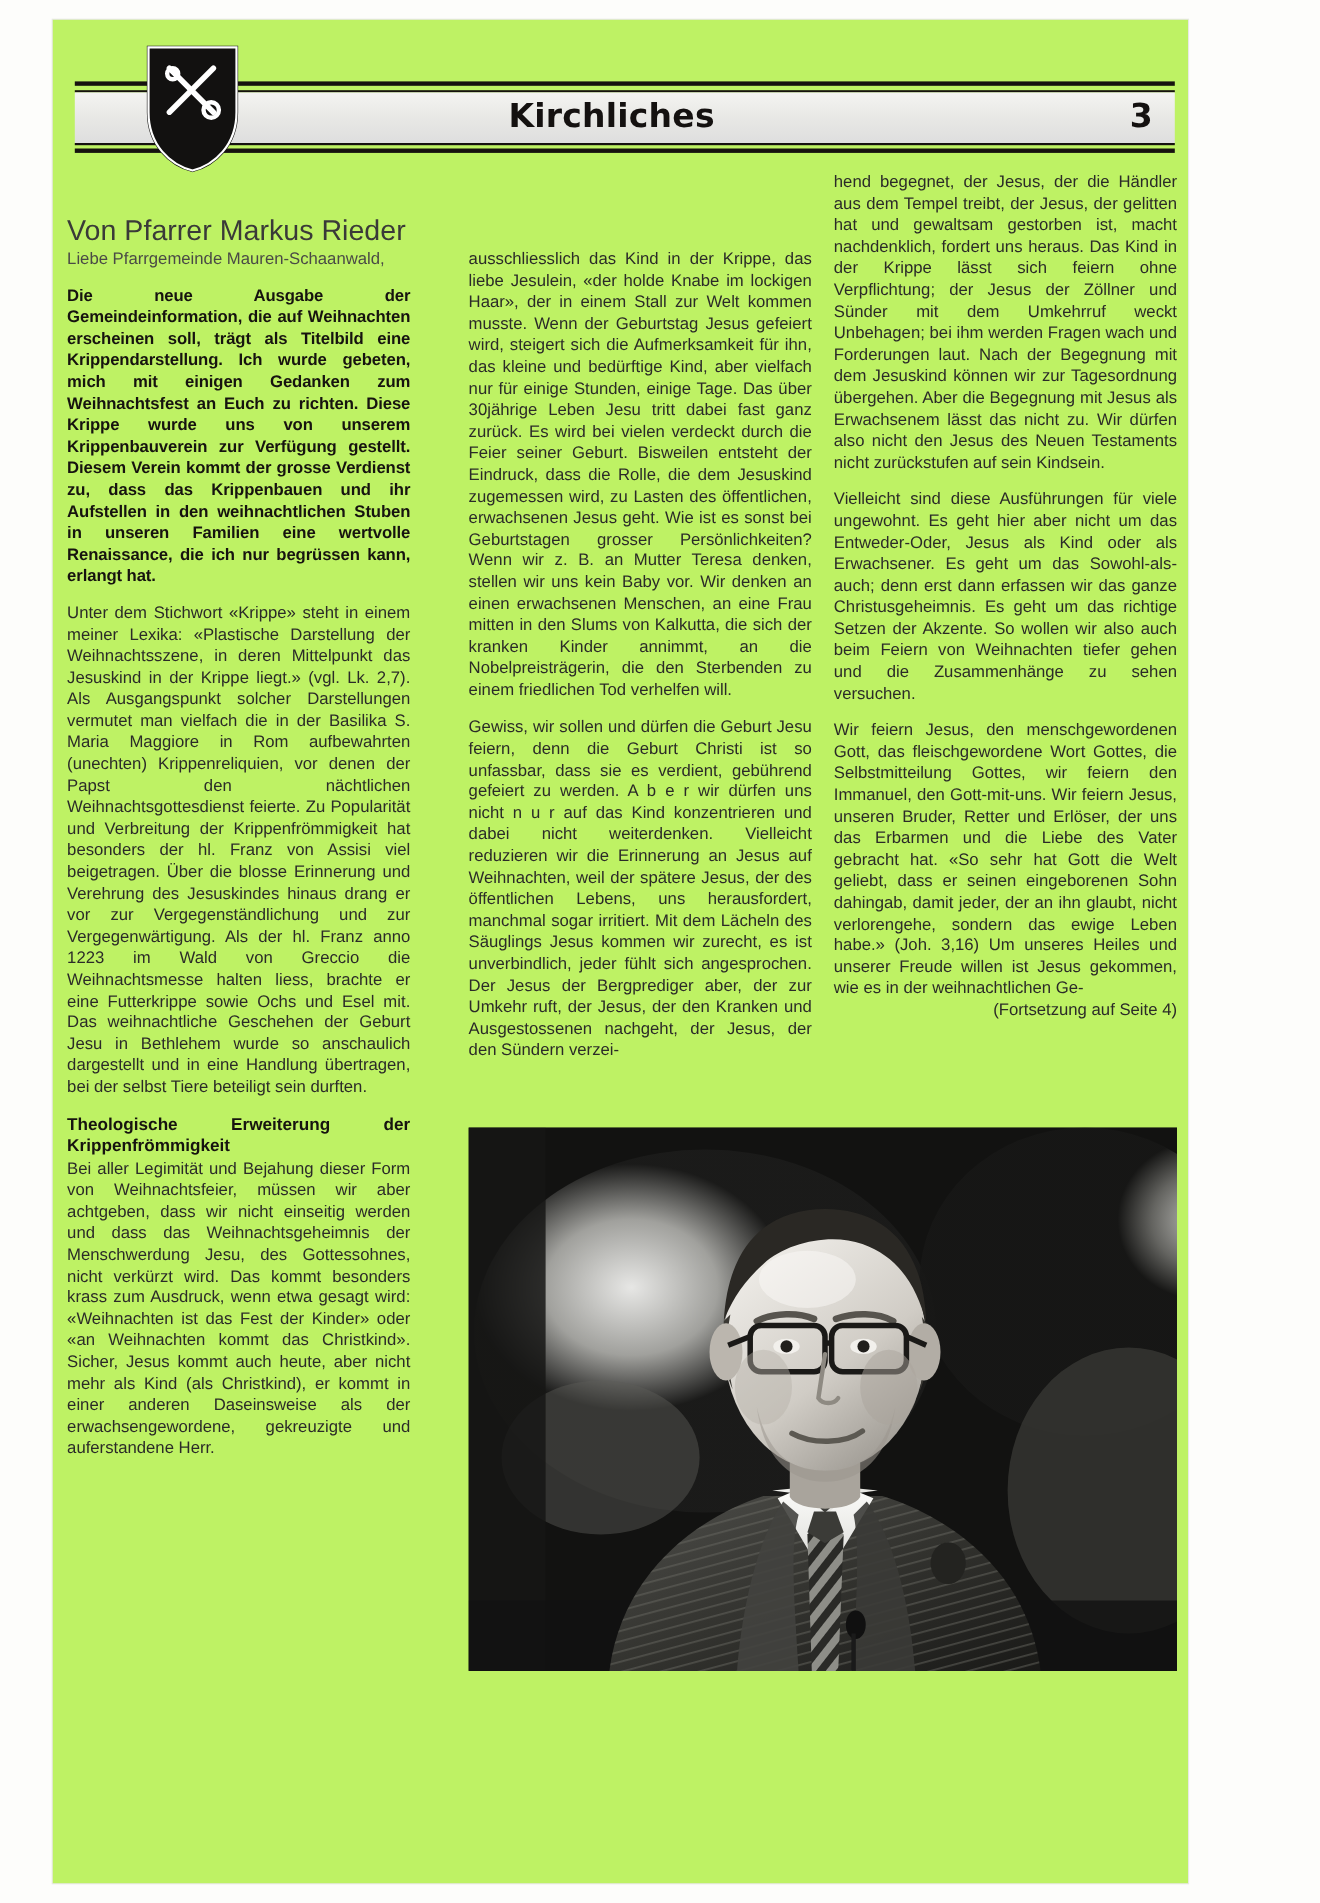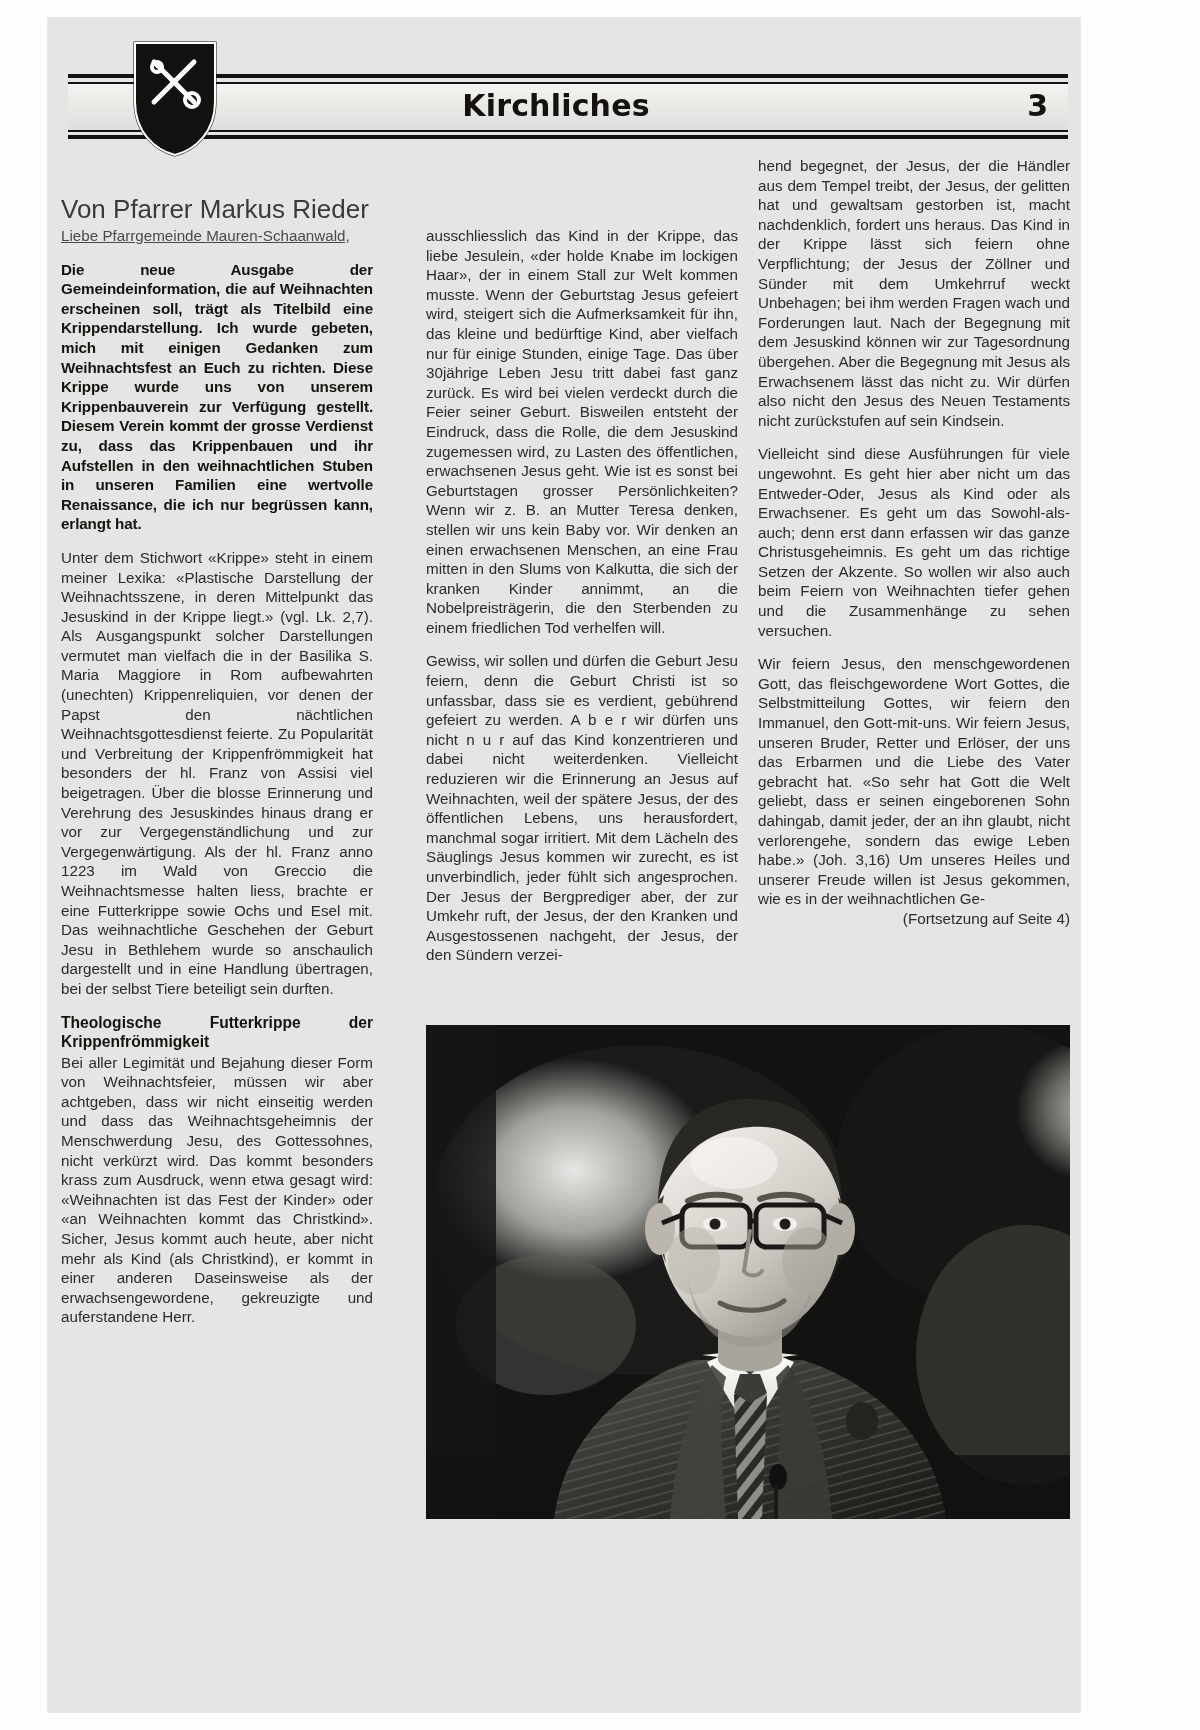--- a/index.html
+++ b/index.html
@@ -17,21 +17,21 @@
     height: 1730px;
     background: #fdfdfb;
     overflow: hidden;
   }
   .sheet {
     position: absolute;
     left: 48px;
     top: 18px;
     width: 1032px;
     height: 1694px;
-    background: #e5e5e5;
+    background: #bef264;
     box-shadow: 0 0 0 1px #e8e8e4;
   }
 
   
   .masthead {
     position: absolute;
     left: 8px;
     top: 34px;
     width: 1014px;
     height: 86px;
@@ -115,21 +115,21 @@
     font-family: "Liberation Sans", sans-serif;
     font-size: 15.2px;
     line-height: 19.6px;
     color: #2b2b28;
     text-align: justify;
     text-justify: inter-word;
     hyphens: manual;
   }
   .col p { margin: 0 0 14px 0; }
   .col p:last-child { margin-bottom: 0; }
-  .col .lead { color: #4a4a46; text-decoration: underline; }
+  .col .lead { color: #4a4a46; }
   .col .bold { font-weight: bold; color: #16130f; letter-spacing: -0.1px; }
   .col h3 {
     margin: 0 0 1px 0;
     font-size: 15.6px;
     line-height: 19.5px;
     font-weight: bold;
     color: #16130f;
   }
   .col .tight { margin-bottom: 0; }
   .col .rightal { text-align: right; }
@@ -177,21 +177,21 @@
         <circle cx="60" cy="60" r="7" fill="none" stroke="#ffffff" stroke-width="4"></circle>
       </svg>
     </div>
 
     <div class="byline">Von Pfarrer Markus Rieder</div>
 
     <div class="col" id="col1">
       <p class="lead">Liebe Pfarrgemeinde Mauren-Schaanwald,</p>
       <p class="bold">Die neue Ausgabe der Gemeindeinformation, die auf Weihnachten erscheinen soll, trägt als Titelbild eine Krippendarstellung. Ich wurde gebeten, mich mit einigen Gedanken zum Weihnachtsfest an Euch zu richten. Diese Krippe wurde uns von unserem Krippenbauverein zur Verfügung gestellt. Diesem Verein kommt der grosse Verdienst zu, dass das Krippenbauen und ihr Aufstellen in den weihnachtlichen Stuben in unseren Familien eine wertvolle Renaissance, die ich nur begrüssen kann, erlangt hat.</p>
       <p>Unter dem Stichwort «Krippe» steht in einem meiner Lexika: «Plastische Darstellung der Weihnachtsszene, in deren Mittelpunkt das Jesuskind in der Krippe liegt.» (vgl. Lk. 2,7). Als Ausgangspunkt solcher Darstellungen vermutet man vielfach die in der Basilika S. Maria Maggiore in Rom aufbewahrten (unechten) Krippenreliquien, vor denen der Papst den nächtlichen Weihnachtsgottesdienst feierte. Zu Popularität und Verbreitung der Krippenfrömmigkeit hat besonders der hl. Franz von Assisi viel beigetragen. Über die blosse Erinnerung und Verehrung des Jesuskindes hinaus drang er vor zur Vergegenständlichung und zur Vergegenwärtigung. Als der hl. Franz anno 1223 im Wald von Greccio die Weihnachtsmesse halten liess, brachte er eine Futterkrippe sowie Ochs und Esel mit. Das weihnachtliche Geschehen der Geburt Jesu in Bethlehem wurde so anschaulich dargestellt und in eine Handlung übertragen, bei der selbst Tiere beteiligt sein durften.</p>
-      <h3>Theologische Futterkrippe der Krippenfrömmigkeit</h3>
+      <h3>Theologische Erweiterung der Krippenfrömmigkeit</h3>
       <p>Bei aller Legimität und Bejahung dieser Form von Weihnachtsfeier, müssen wir aber achtgeben, dass wir nicht einseitig werden und dass das Weihnachtsgeheimnis der Menschwerdung Jesu, des Gottessohnes, nicht verkürzt wird. Das kommt besonders krass zum Ausdruck, wenn etwa gesagt wird: «Weihnachten ist das Fest der Kinder» oder «an Weihnachten kommt das Christkind». Sicher, Jesus kommt auch heute, aber nicht mehr als Kind (als Christkind), er kommt in einer anderen Daseinsweise als der erwachsengewordene, gekreuzigte und auferstandene Herr.</p>
     </div>
 
     <div class="col" id="col2">
       <p>ausschliesslich das Kind in der Krippe, das liebe Jesulein, «der holde Knabe im lockigen Haar», der in einem Stall zur Welt kommen musste. Wenn der Geburtstag Jesus gefeiert wird, steigert sich die Aufmerksamkeit für ihn, das kleine und bedürftige Kind, aber vielfach nur für einige Stunden, einige Tage. Das über 30jährige Leben Jesu tritt dabei fast ganz zurück. Es wird bei vielen verdeckt durch die Feier seiner Geburt. Bisweilen entsteht der Eindruck, dass die Rolle, die dem Jesuskind zugemessen wird, zu Lasten des öffentlichen, erwachsenen Jesus geht. Wie ist es sonst bei Geburtstagen grosser Persönlichkeiten? Wenn wir z. B. an Mutter Teresa denken, stellen wir uns kein Baby vor. Wir denken an einen erwachsenen Menschen, an eine Frau mitten in den Slums von Kalkutta, die sich der kranken Kinder annimmt, an die Nobelpreisträgerin, die den Sterbenden zu einem friedlichen Tod verhelfen will.</p>
       <p>Gewiss, wir sollen und dürfen die Geburt Jesu feiern, denn die Geburt Christi ist so unfassbar, dass sie es verdient, gebührend gefeiert zu werden. A b e r wir dürfen uns nicht n u r auf das Kind konzentrieren und dabei nicht weiterdenken. Vielleicht reduzieren wir die Erinnerung an Jesus auf Weihnachten, weil der spätere Jesus, der des öffentlichen Lebens, uns herausfordert, manchmal sogar irritiert. Mit dem Lächeln des Säuglings Jesus kommen wir zurecht, es ist unverbindlich, jeder fühlt sich angesprochen. Der Jesus der Bergprediger aber, der zur Umkehr ruft, der Jesus, der den Kranken und Ausgestossenen nachgeht, der Jesus, der den Sündern verzei-</p>
     </div>
 
     <div class="col" id="col3">
       <p>hend begegnet, der Jesus, der die Händler aus dem Tempel treibt, der Jesus, der gelitten hat und gewaltsam gestorben ist, macht nachdenklich, fordert uns heraus. Das Kind in der Krippe lässt sich feiern ohne Verpflichtung; der Jesus der Zöllner und Sünder mit dem Umkehrruf weckt Unbehagen; bei ihm werden Fragen wach und Forderungen laut. Nach der Begegnung mit dem Jesuskind können wir zur Tagesordnung übergehen. Aber die Begegnung mit Jesus als Erwachsenem lässt das nicht zu. Wir dürfen also nicht den Jesus des Neuen Testaments nicht zurückstufen auf sein Kindsein.</p>

